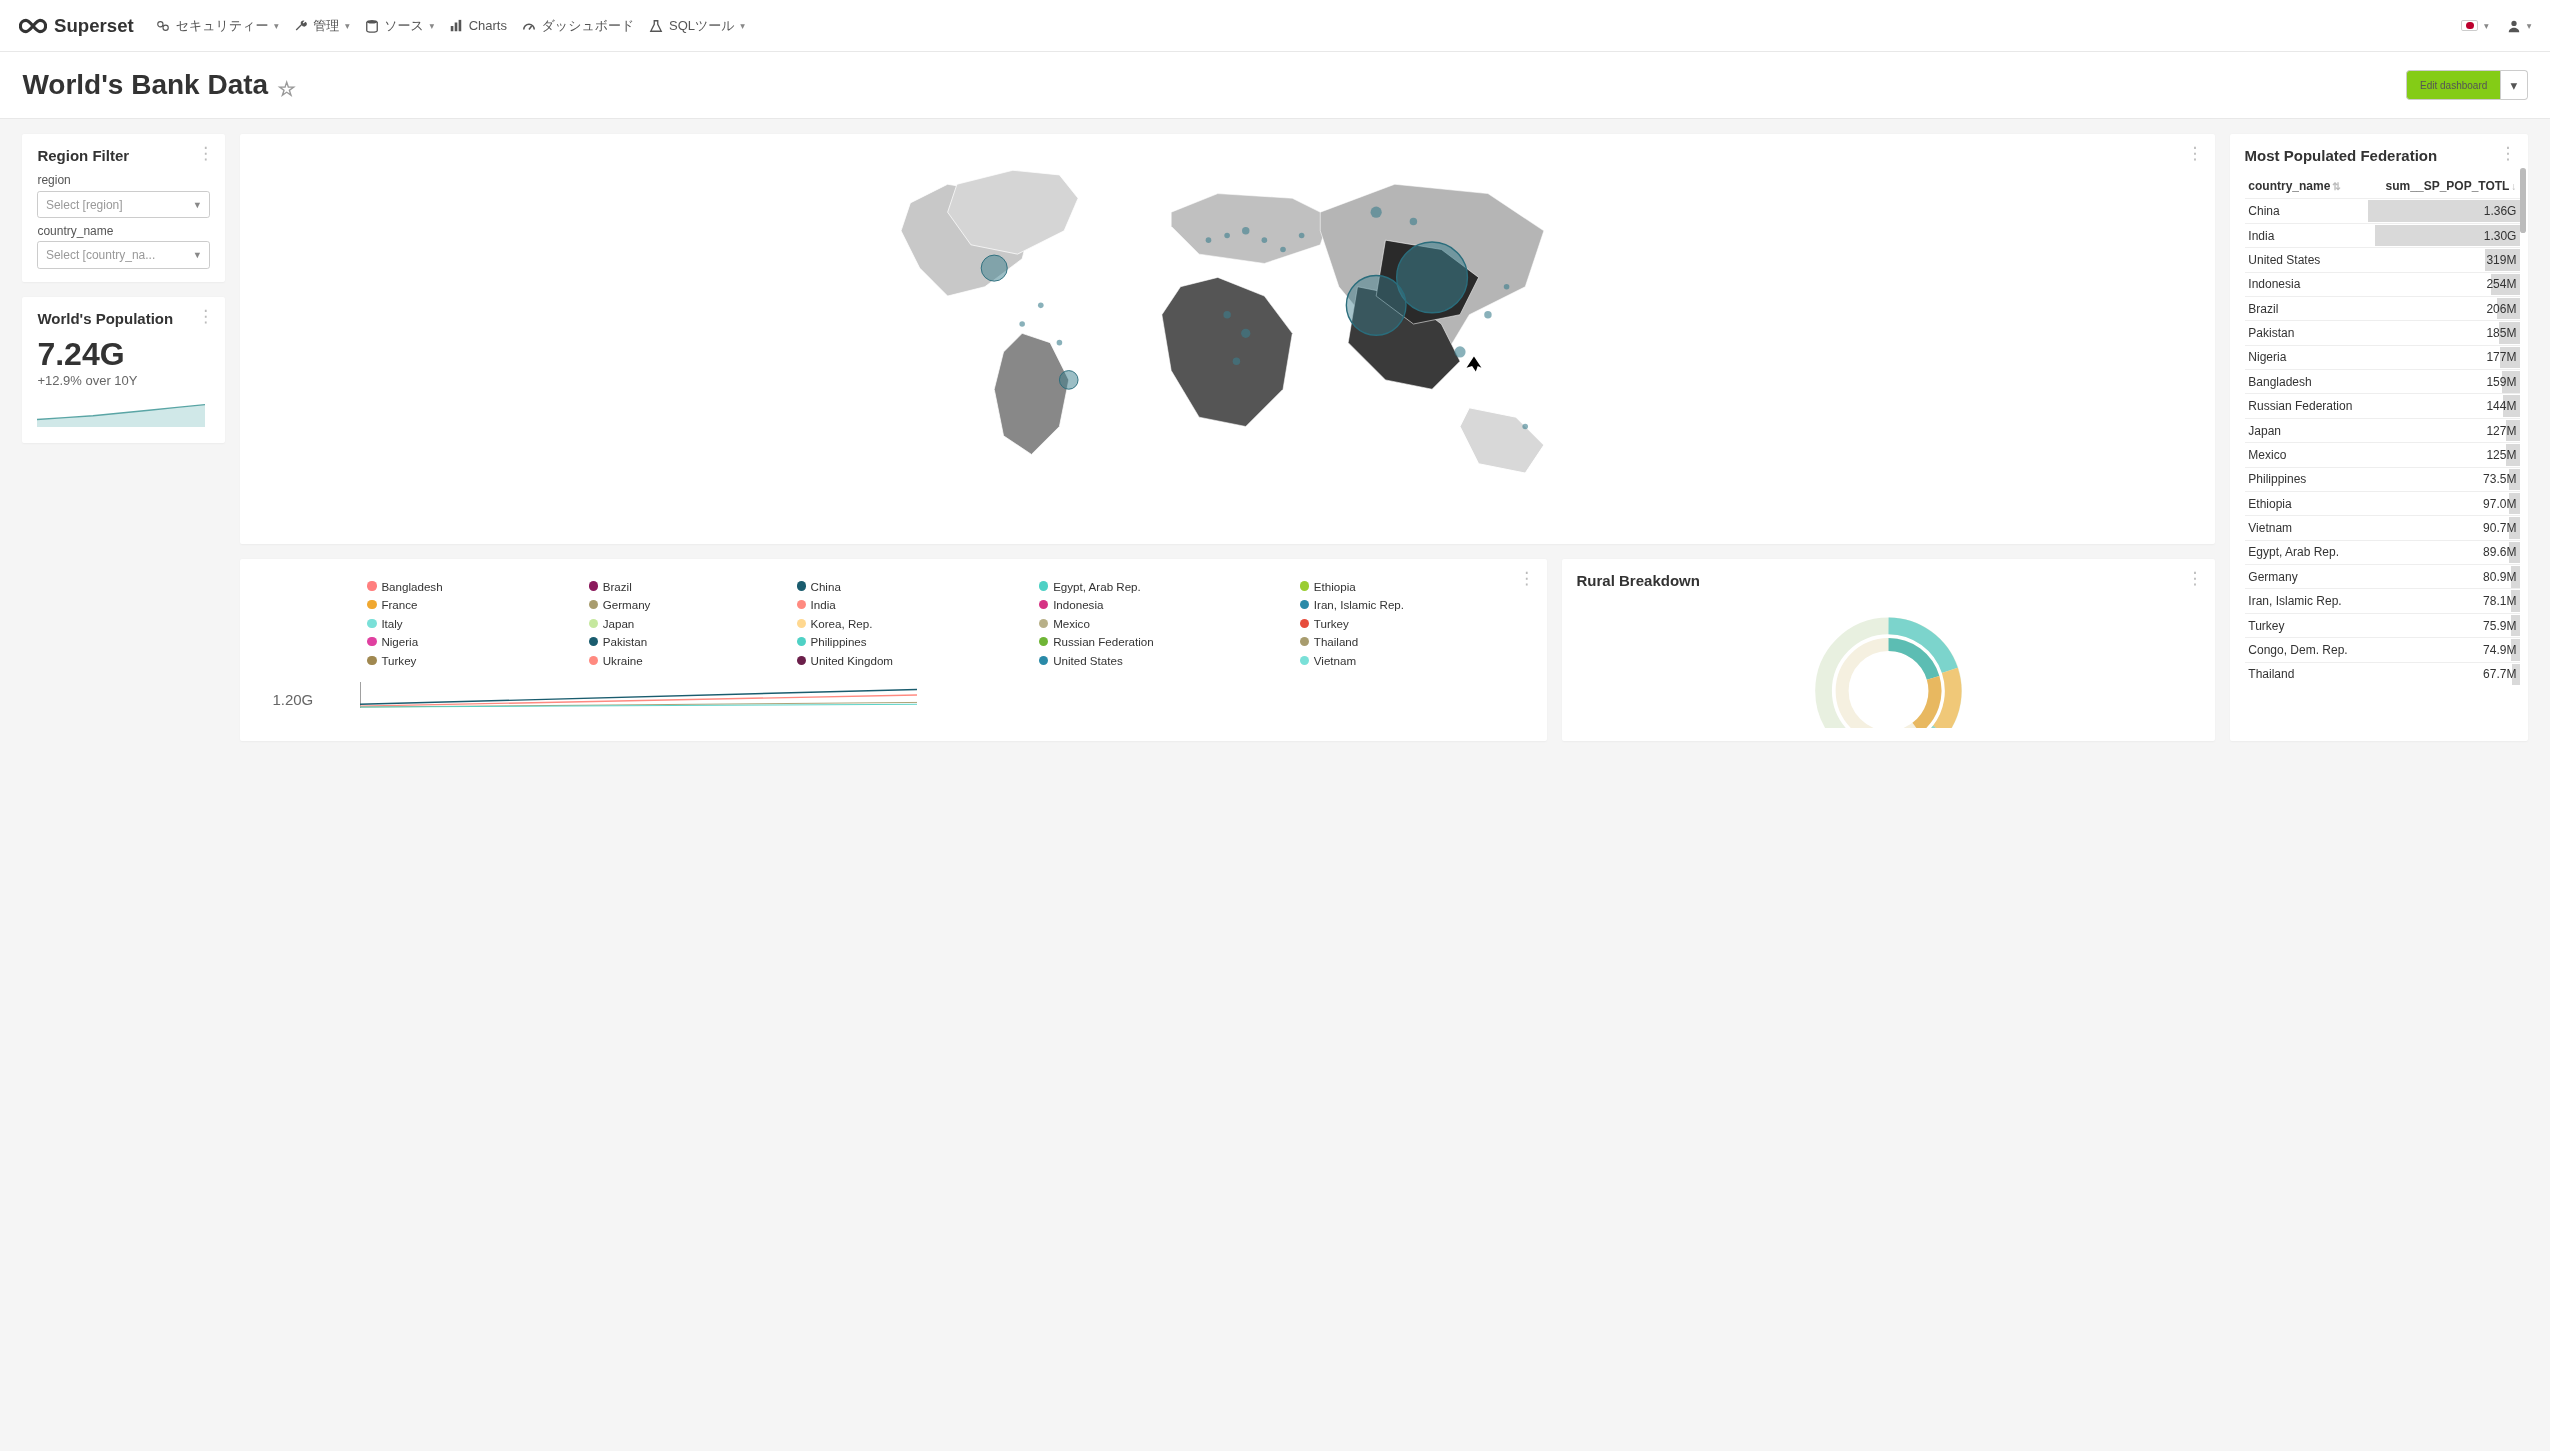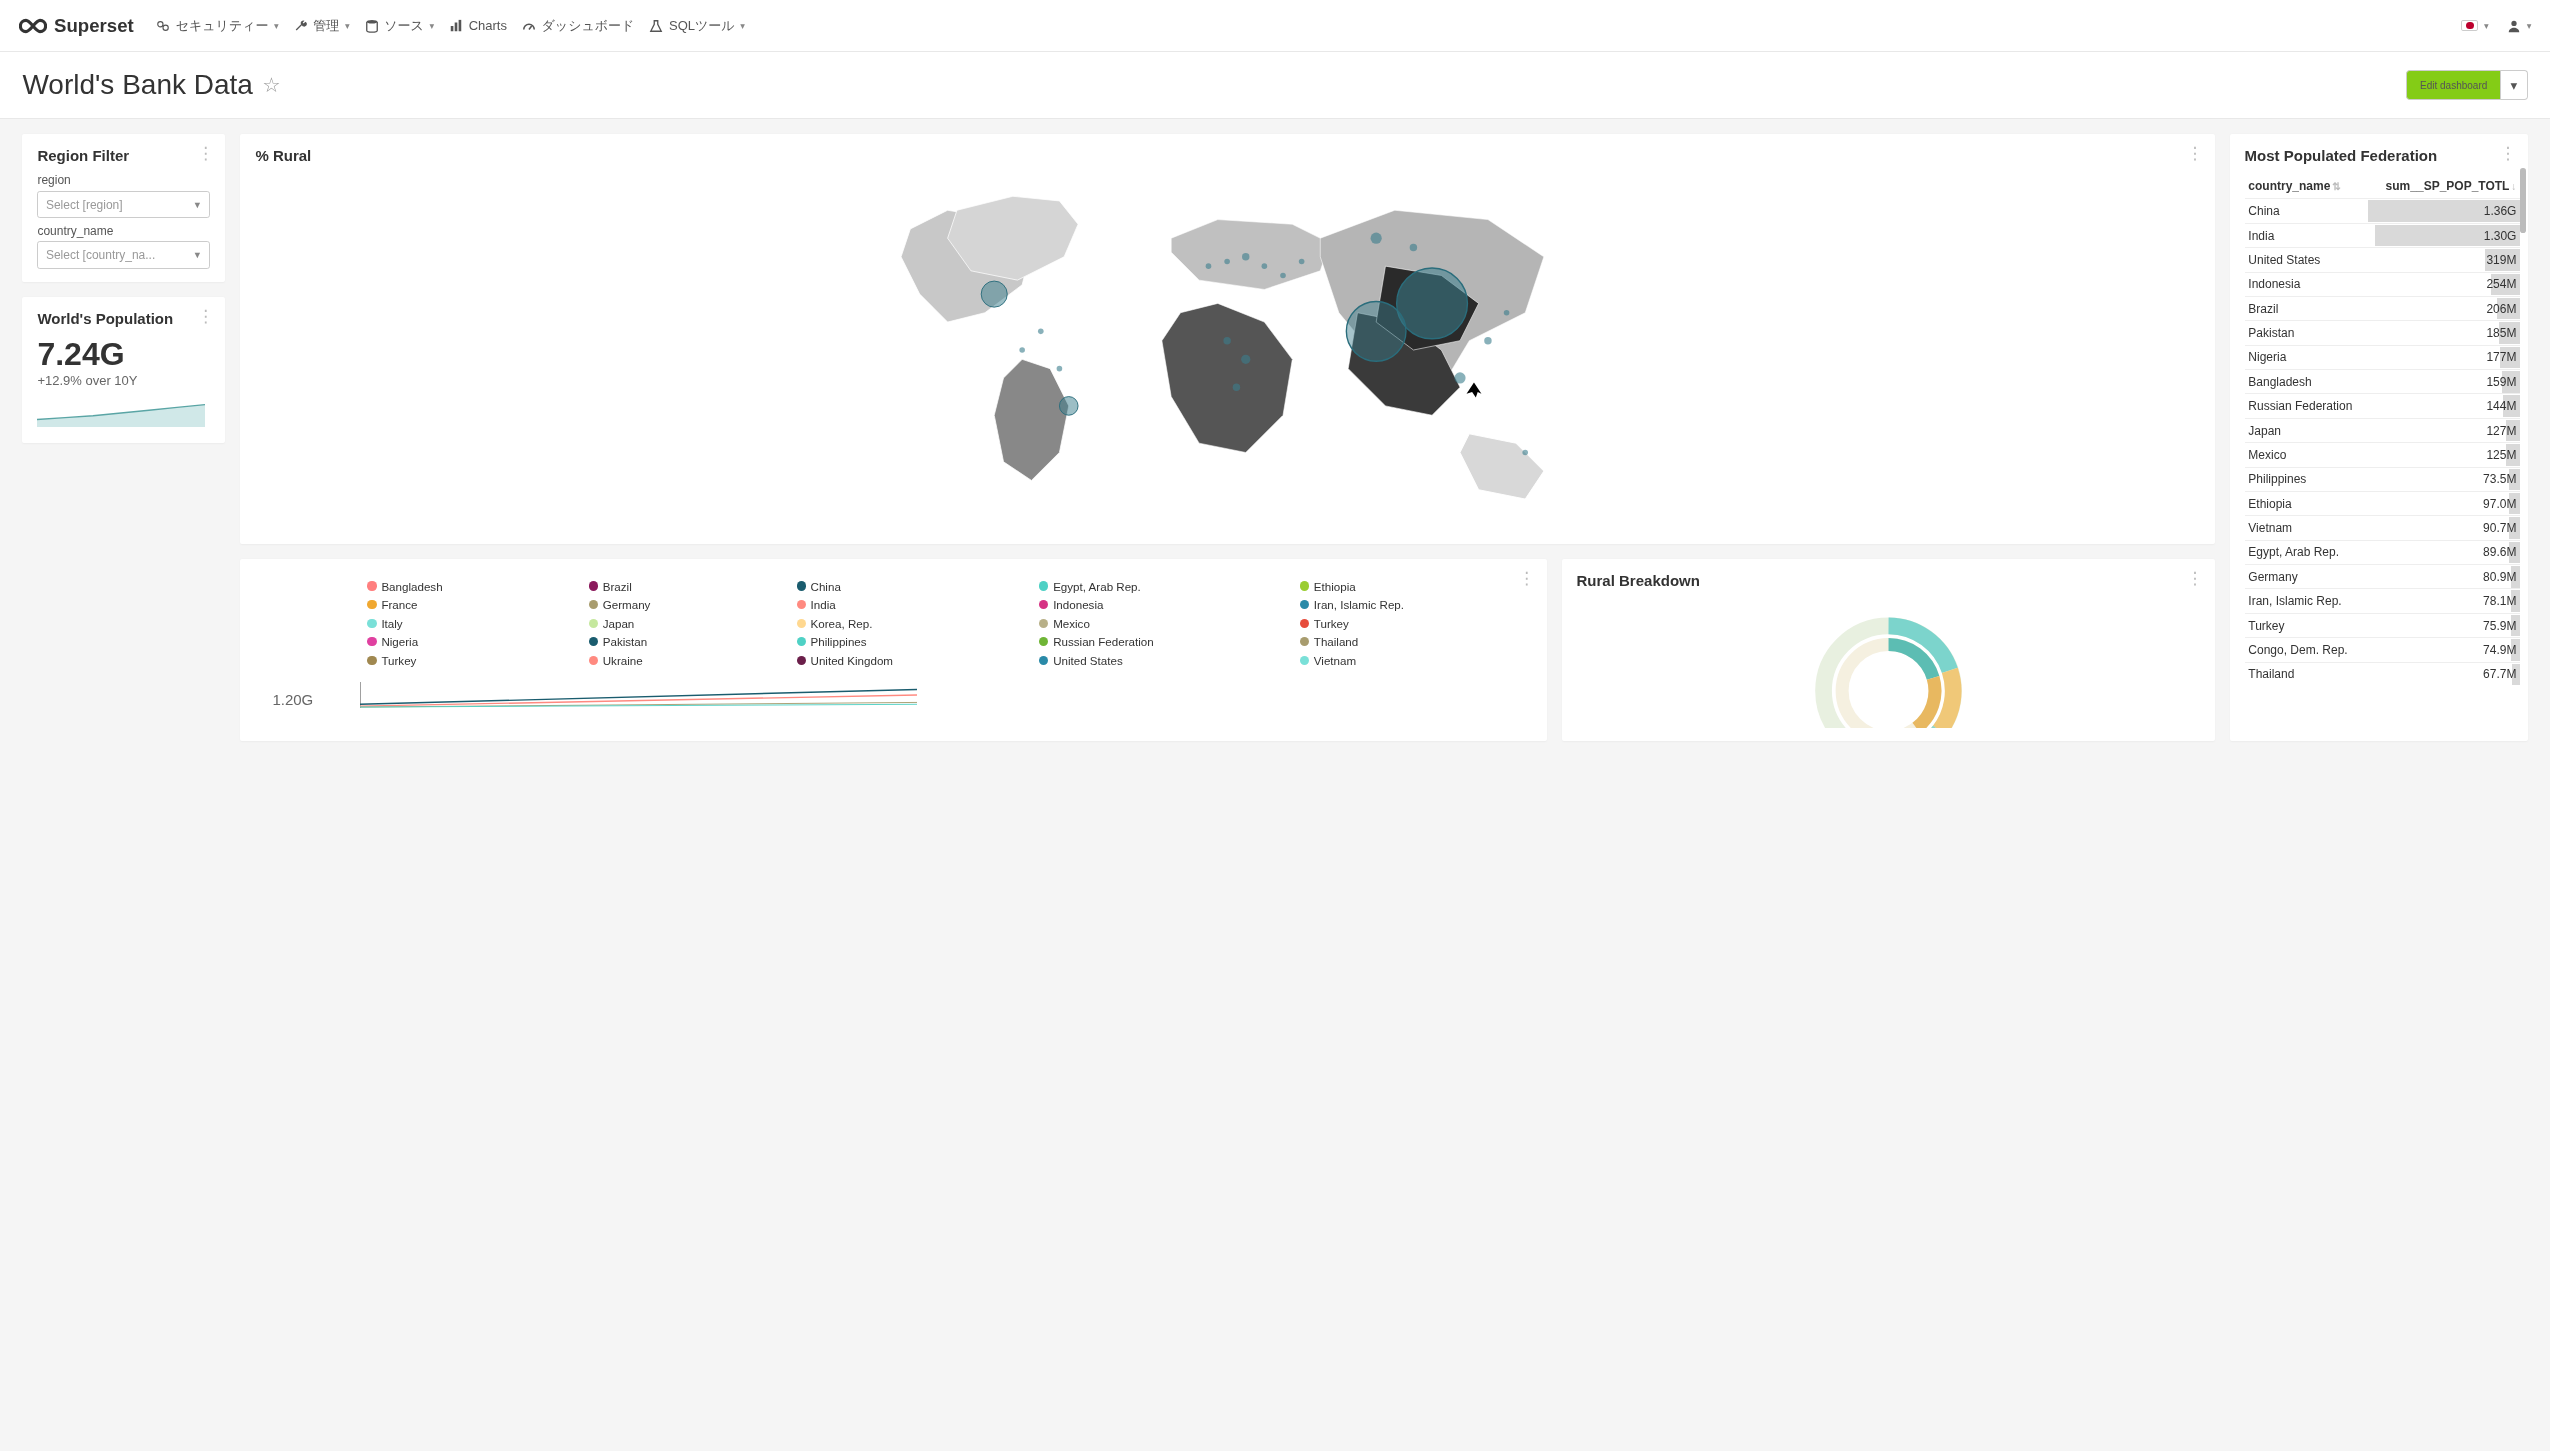--- a/index.html
+++ b/index.html
@@ -8,21 +8,21 @@
 .logo { display: flex; align-items: center; gap: 7.5px; margin-right: 22.4px; }
 .logo-icon { width: 28px; height: 28px; }
 .logo-text { font-size: 18.6px; font-weight: 700; color: #333; }
 .nav-items { display: flex; gap: 15px; flex: 1; }
 .nav-item { display: flex; align-items: center; gap: 5.6px; color: #555; cursor: pointer; font-size: 13px; }
 .nav-item .caret { font-size: 9.3px; color: #888; }
 .nav-right { display: flex; align-items: center; gap: 18.6px; }
 .flag { width: 17px; height: 11.2px; background: #fff; border: 0.9px solid #ccc; border-radius: 1.9px; display: flex; align-items: center; justify-content: center; }
 .flag-dot { width: 7.5px; height: 7.5px; background: #bc002d; border-radius: 50%; }
 .header-row { background: #fff; padding: 17px 22.4px; display: flex; align-items: center; justify-content: space-between; border-bottom: 0.9px solid #e8e8e8; }
-.page-title { font-size: 28px; font-weight: 400; color: #333; display: flex; align-items: center; gap: 9.3px; }
+.page-title { font-size: 28px; font-weight: 700; color: #333; display: flex; align-items: flex-end; gap: 9.3px; }
 .star { font-size: 20.5px; color: #999; cursor: pointer; }
 .header-actions { display: flex; }
 .btn-edit { border: 0.9px solid #ccc; background: #84cc16; padding: 6.5px 13px; border-radius: 3.7px 0 0 3.7px; cursor: pointer; color: #555; font-size: 10px; }
 .btn-caret { border: 0.9px solid #ccc; border-left: none; background: #fff; padding: 6.5px 9.3px; border-radius: 0 3.7px 3.7px 0; cursor: pointer; color: #555; }
 .dashboard { padding: 15px 22.4px; display: grid; grid-template-columns: 203px 1fr 298px; gap: 15px; }
 .col-left { display: flex; flex-direction: column; gap: 15px; }
 .col-mid { display: flex; flex-direction: column; gap: 15px; }
 .panel { background: #fff; border-radius: 1.9px; padding: 13px 15px; position: relative; box-shadow: 0 0.9px 1.9px rgba(0,0,0,0.04); }
 .panel-title { font-size: 15px; font-weight: 700; color: #333; margin-bottom: 9.3px; }
 .panel-menu { position: absolute; top: 11.2px; right: 11.2px; color: #bbb; cursor: pointer; font-size: 17px; line-height: 1; }
@@ -165,21 +165,20 @@
       <svg class="sparkline" viewBox="0 0 180 30" preserveAspectRatio="none">
         <path d="M0 22 L30 20 L60 18 L90 15 L120 12 L150 9 L180 6 L180 30 L0 30 Z" fill="#d0e8e8"></path>
         <path d="M0 22 L30 20 L60 18 L90 15 L120 12 L150 9 L180 6" fill="none" stroke="#5aa5a5" stroke-width="1.5"></path>
       </svg>
     </div>
   </div>
 
   <div class="col-mid">
     <div class="panel map-panel">
       <span class="panel-menu">⋮</span>
-      <div class="panel-title">% Rural</div>
       <svg class="map-svg" viewBox="0 0 800 380">
 
         <g fill="#c8c8c8" stroke="#fff" stroke-width="0.8">
           <path d="M60 60l40-20 60 10 30 30-10 40-40 30-40 10-30-30-20-40z"></path>
           <path d="M180 200l30 10 20 40-10 50-30 30-30-20-10-50 10-40z" fill="#888"></path>
           <path d="M110 40l60-15 50 5 20 25-15 35-50 25-50-10-25-35z" fill="#d5d5d5"></path>
         </g>
         <g fill="#888" stroke="#fff" stroke-width="0.6">
           <path d="M350 150l40-10 50 20 30 40-10 60-40 40-50-10-30-50-10-60z" fill="#555"></path>
           <path d="M340 70l50-20 80 5 40 20-10 30-60 20-70-10-30-30z" fill="#c0c0c0"></path>

